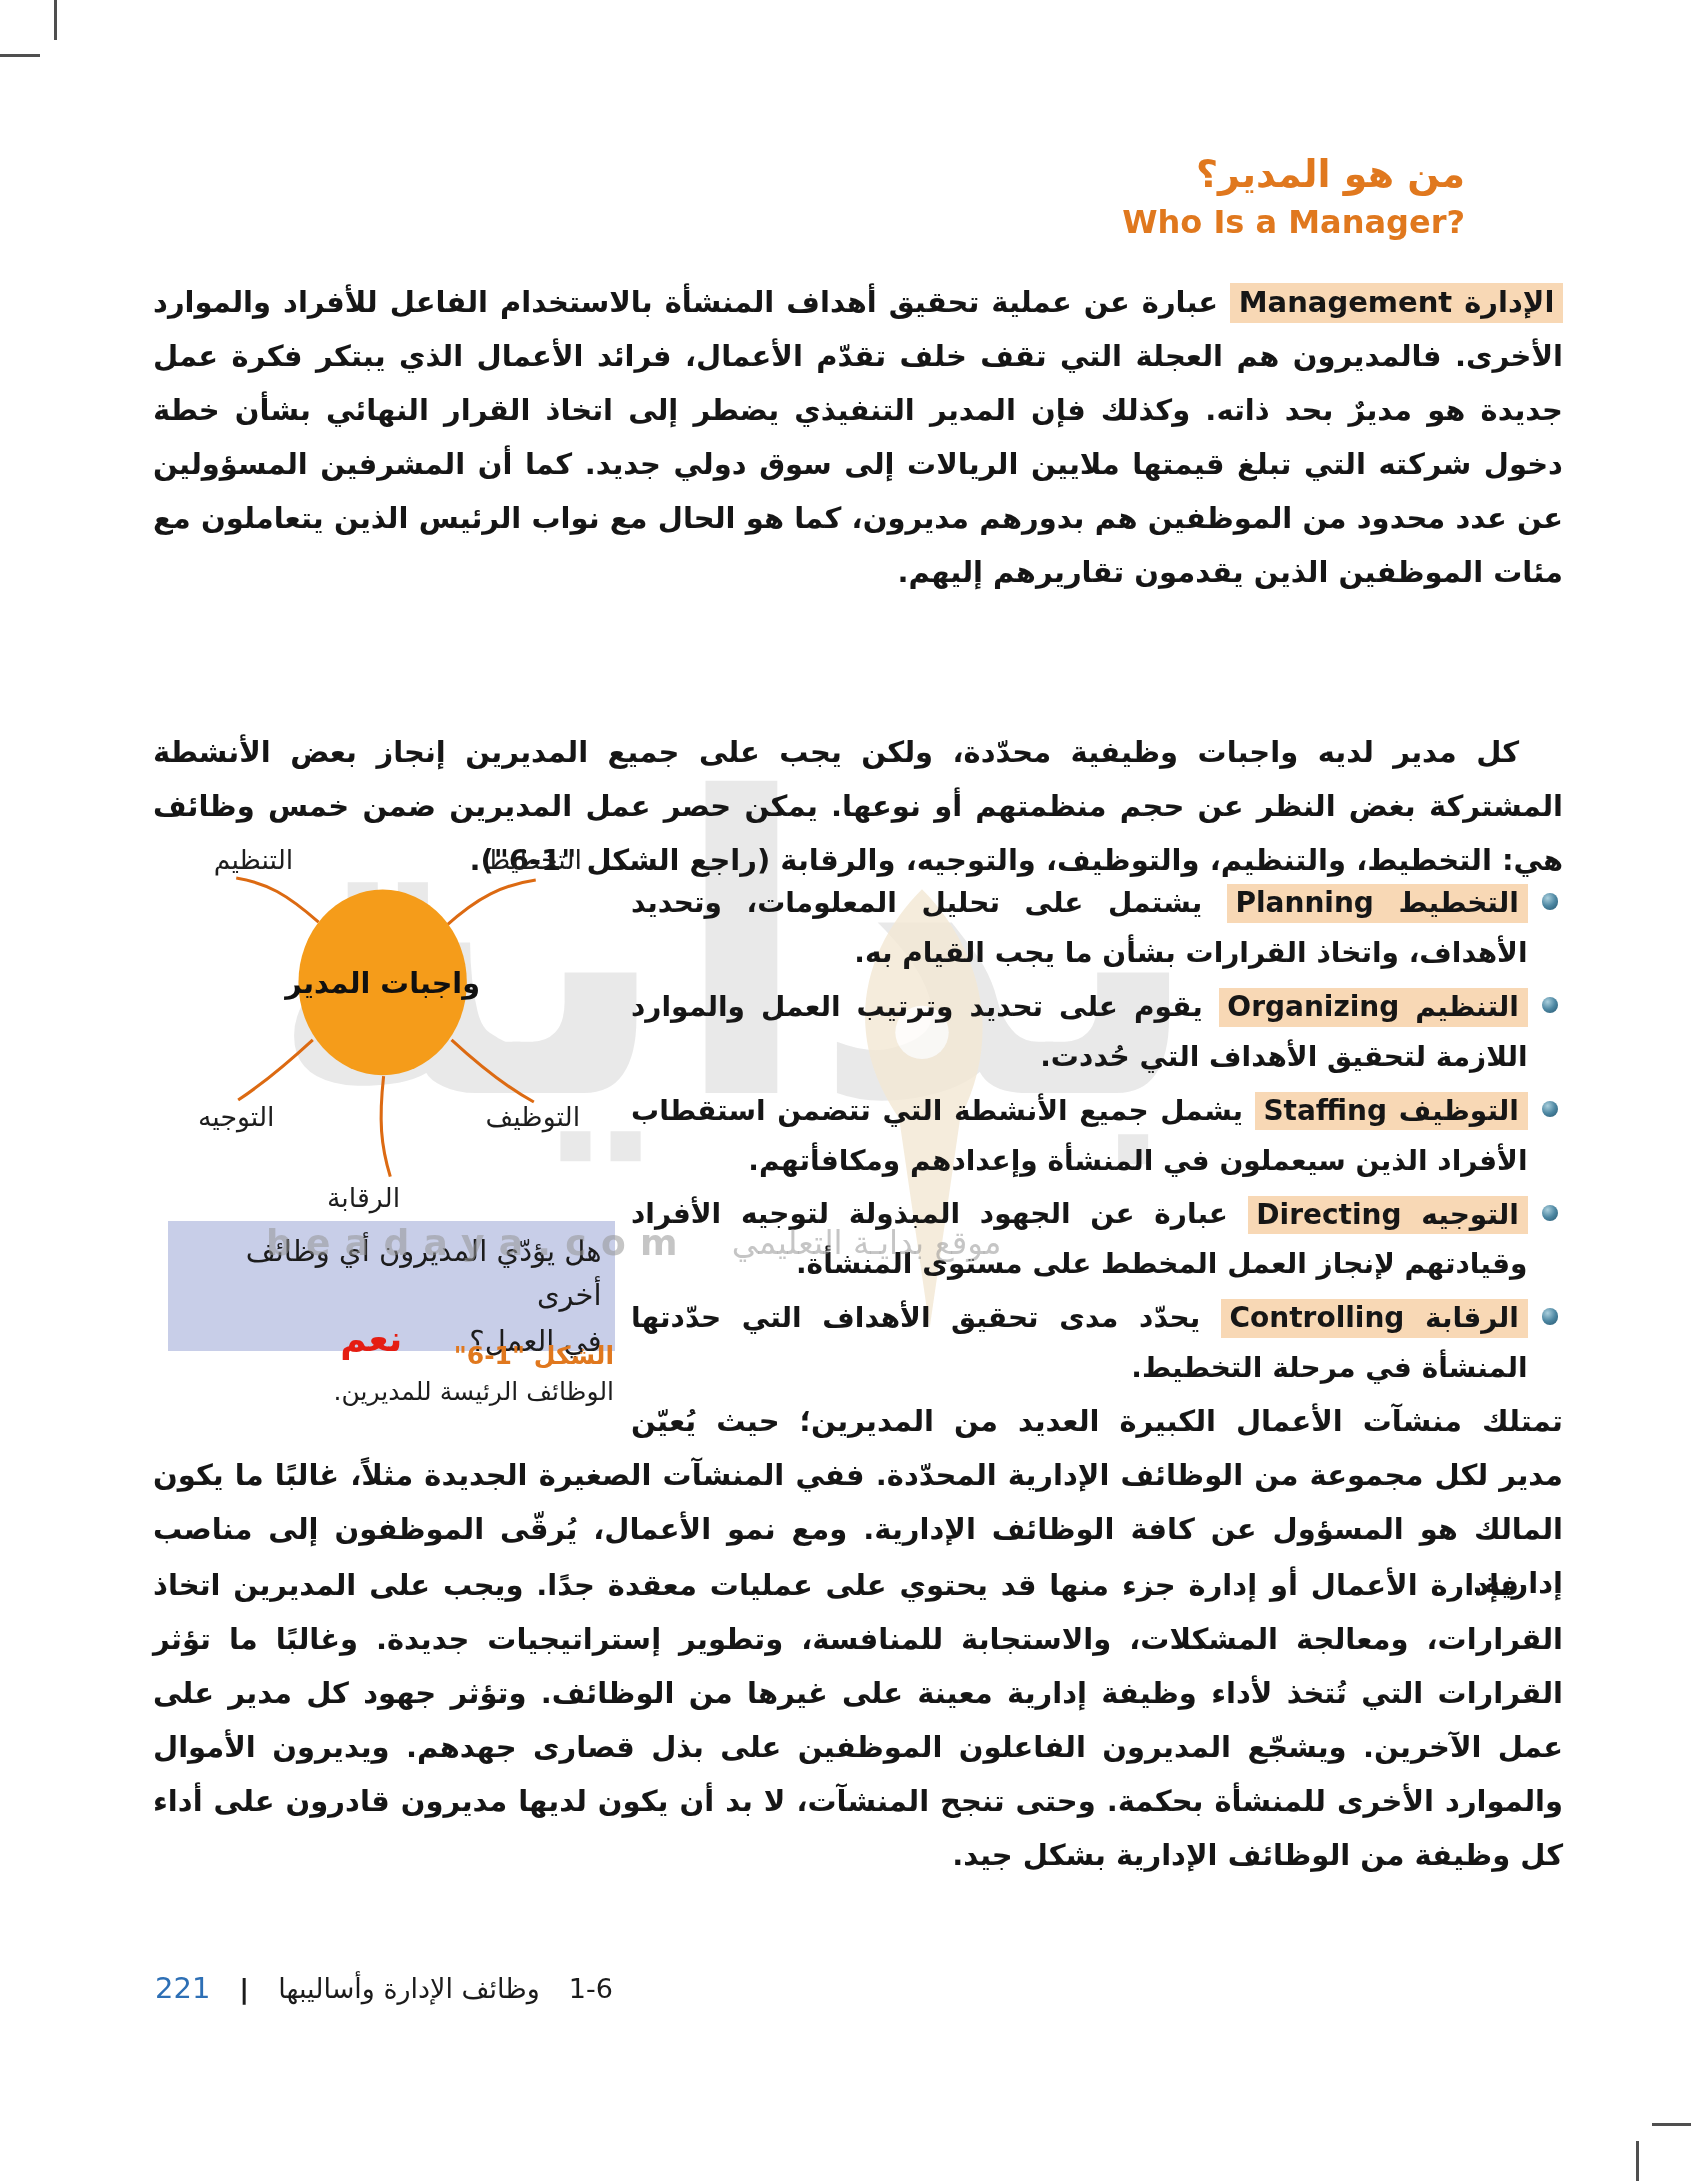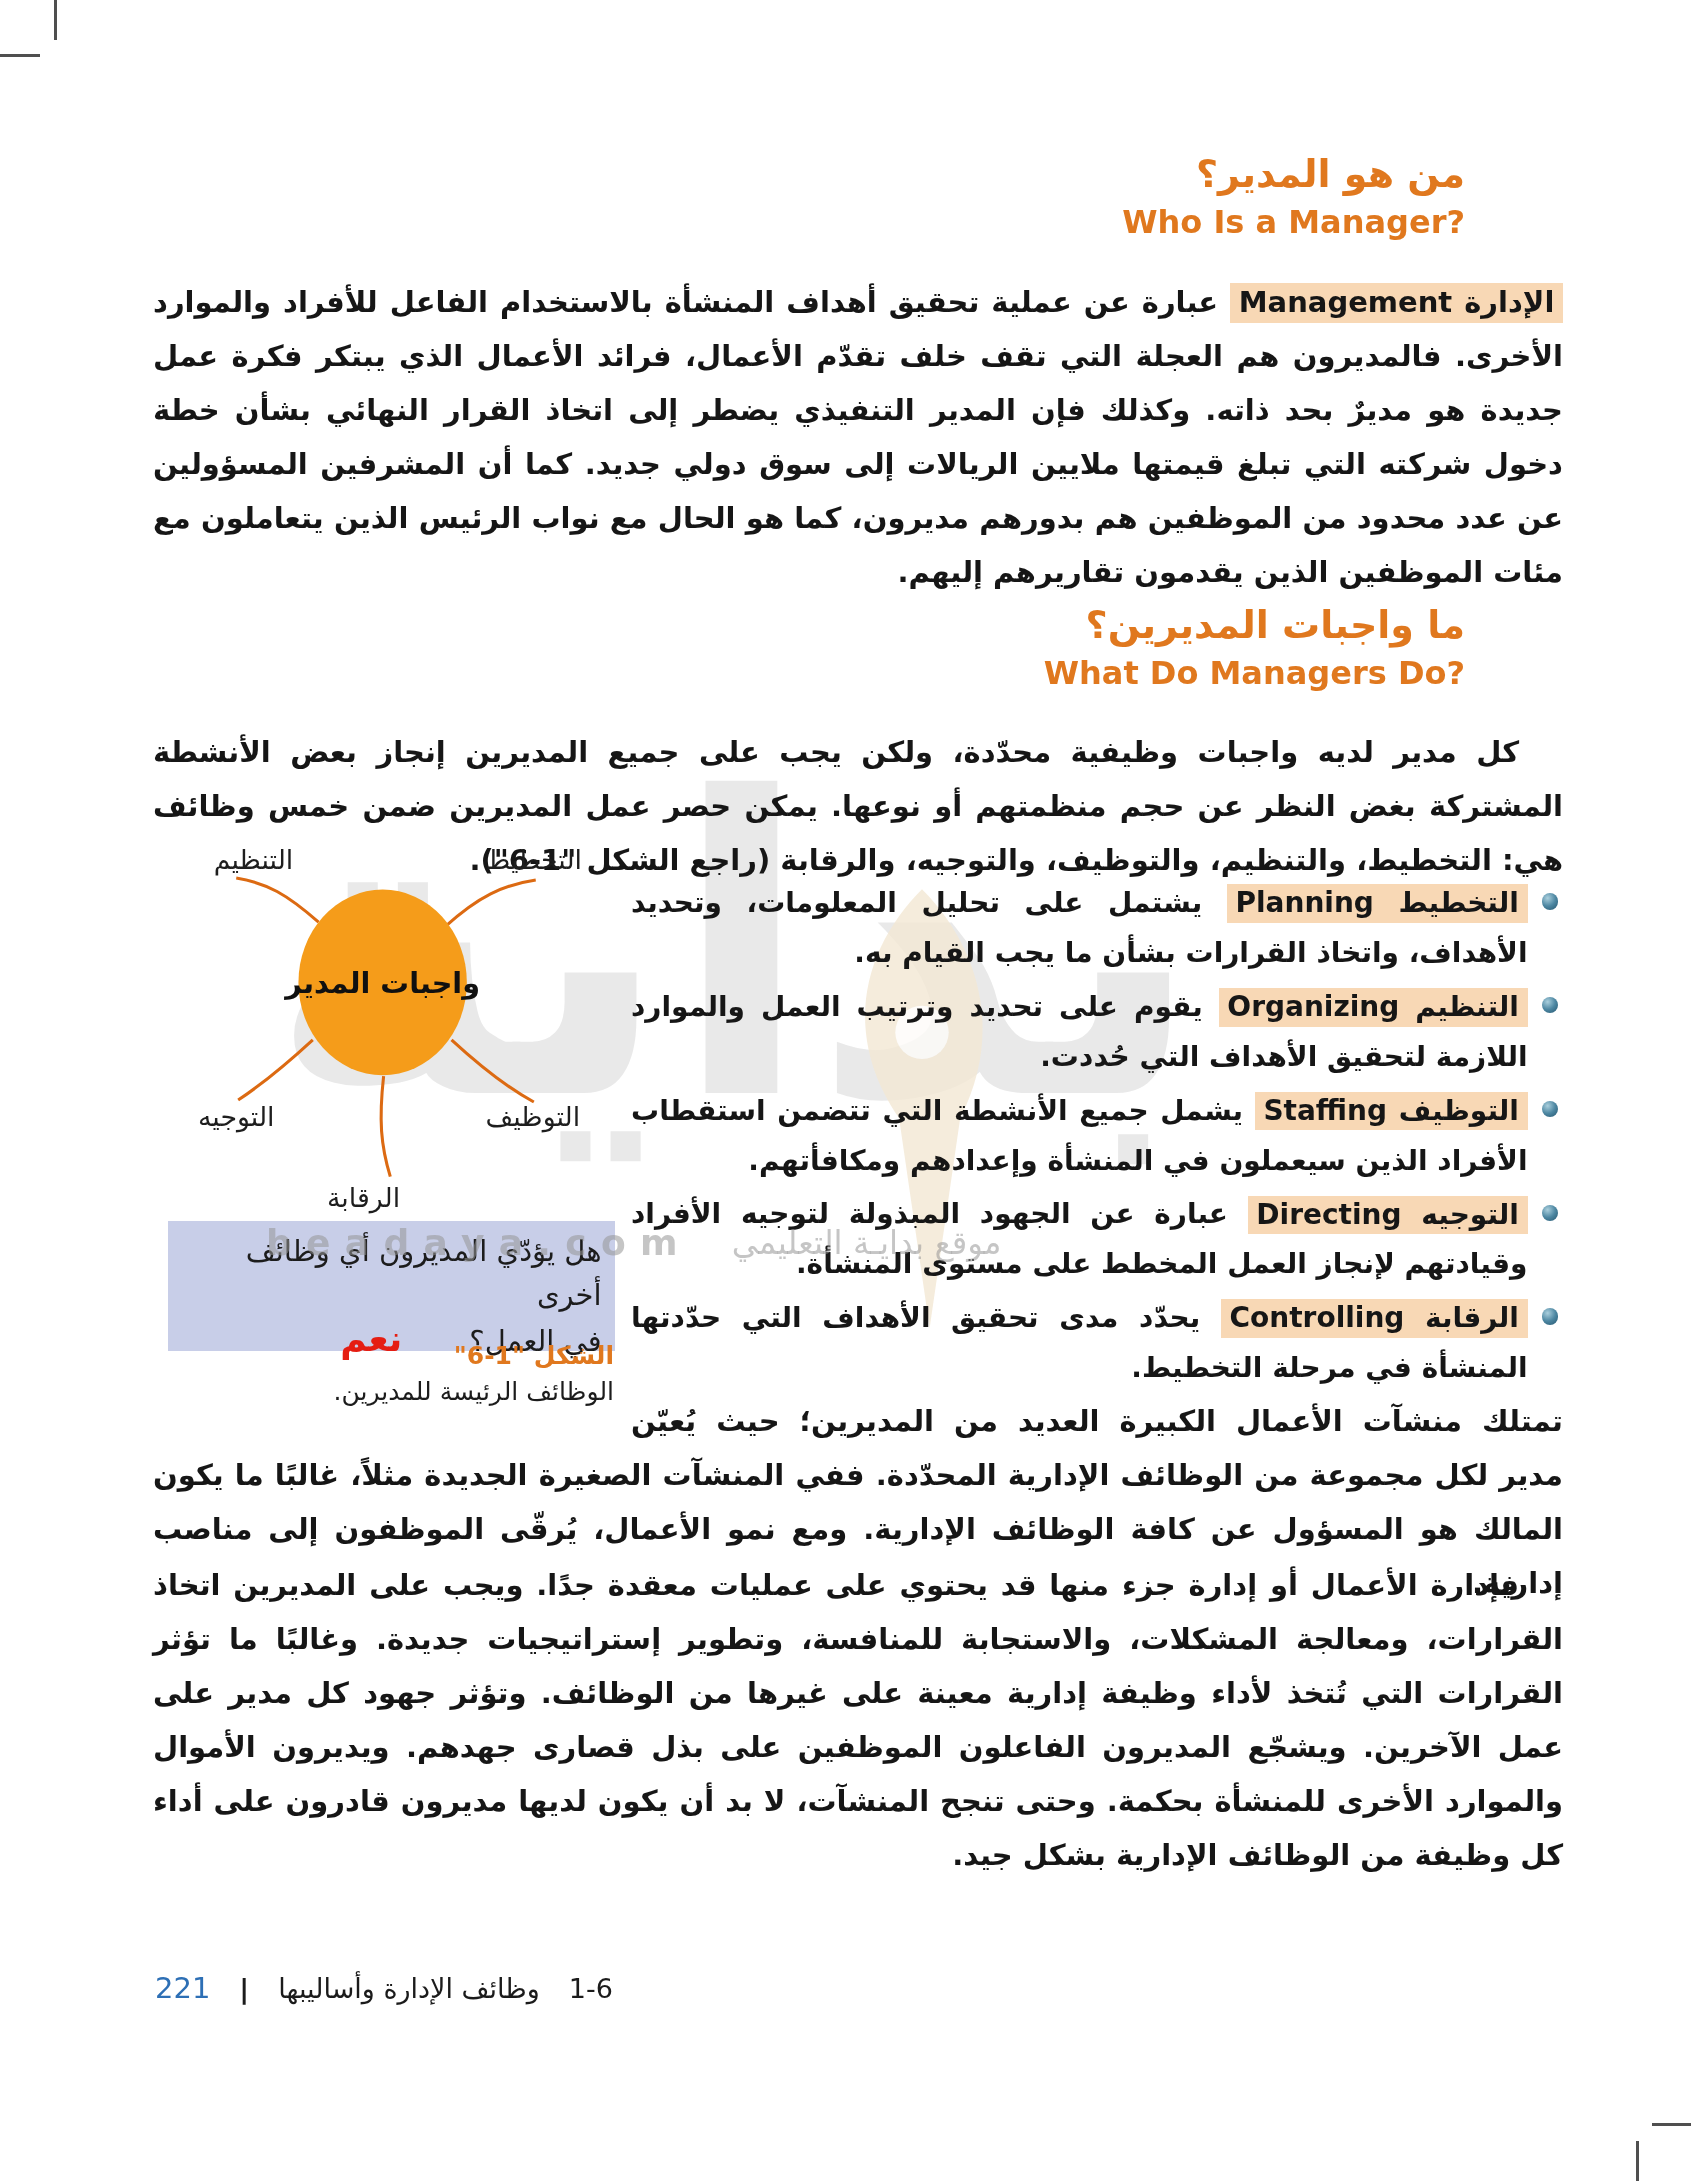--- a/index.html
+++ b/index.html
@@ -91,24 +91,20 @@
 
   <div class="content">
 
     <div class="abs head" style="right:227px;top:151px;">
       <span class="ar-t">من هو المدير؟</span>
       <span class="en-t">Who Is a Manager?</span>
     </div>
 
     <p class="abs ar just body-txt" style="left:153px;right:129px;top:275px;margin:0;"><span class="hl"><span>الإدارة</span> <span class="en-word">Management</span></span> <span>عبارة عن عملية تحقيق أهداف المنشأة بالاستخدام الفاعل للأفراد والموارد الأخرى. فالمديرون هم العجلة التي تقف خلف تقدّم الأعمال، فرائد الأعمال الذي يبتكر فكرة عمل جديدة هو مديرٌ بحد ذاته. وكذلك فإن المدير التنفيذي يضطر إلى اتخاذ القرار النهائي بشأن خطة دخول شركته التي تبلغ قيمتها ملايين الريالات إلى سوق دولي جديد. كما أن المشرفين المسؤولين عن عدد محدود من الموظفين هم بدورهم مديرون، كما هو الحال مع نواب الرئيس الذين يتعاملون مع مئات الموظفين الذين يقدمون تقاريرهم إليهم.</span></p>
 
-    <div class="abs head" style="right:227px;top:602px;">
-      <span class="ar-t">ما واجبات المديرين؟</span>
-      <span class="en-t">What Do Managers Do?</span>
-    </div>
 
     <p class="abs ar just body-txt indent" style="left:153px;right:129px;top:725px;margin:0;">كل مدير لديه واجبات وظيفية محدّدة، ولكن يجب على جميع المديرين إنجاز بعض الأنشطة المشتركة بغض النظر عن حجم منظمتهم أو نوعها. يمكن حصر عمل المديرين ضمن خمس وظائف هي: التخطيط، والتنظيم، والتوظيف، والتوجيه، والرقابة (راجع الشكل "1-6").</p>
 
     <div class="diagram">
       <svg width="488" height="421" viewBox="0 0 510 440">
         <g stroke="#DC6A12" stroke-width="3.2" fill="none">
           <path d="M305 118 C 340 86, 366 74, 400 69"></path>
           <path d="M173 113 C 140 84, 119 72, 87 67"></path>
           <path d="M312 236 C 350 271, 376 289, 398 301"></path>
           <path d="M167 236 C 129 271, 104 289, 89 299"></path>

